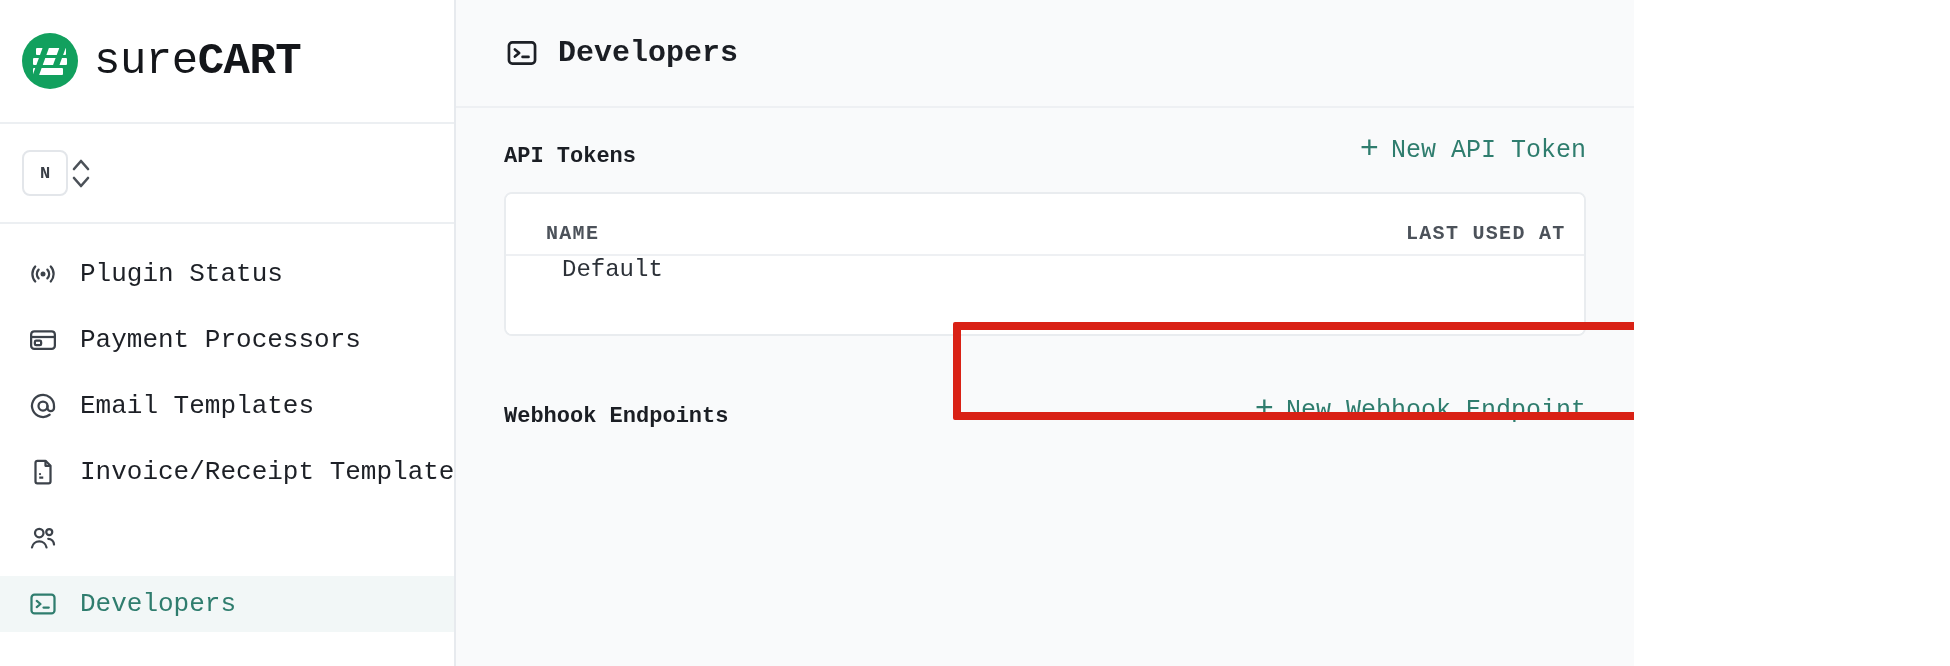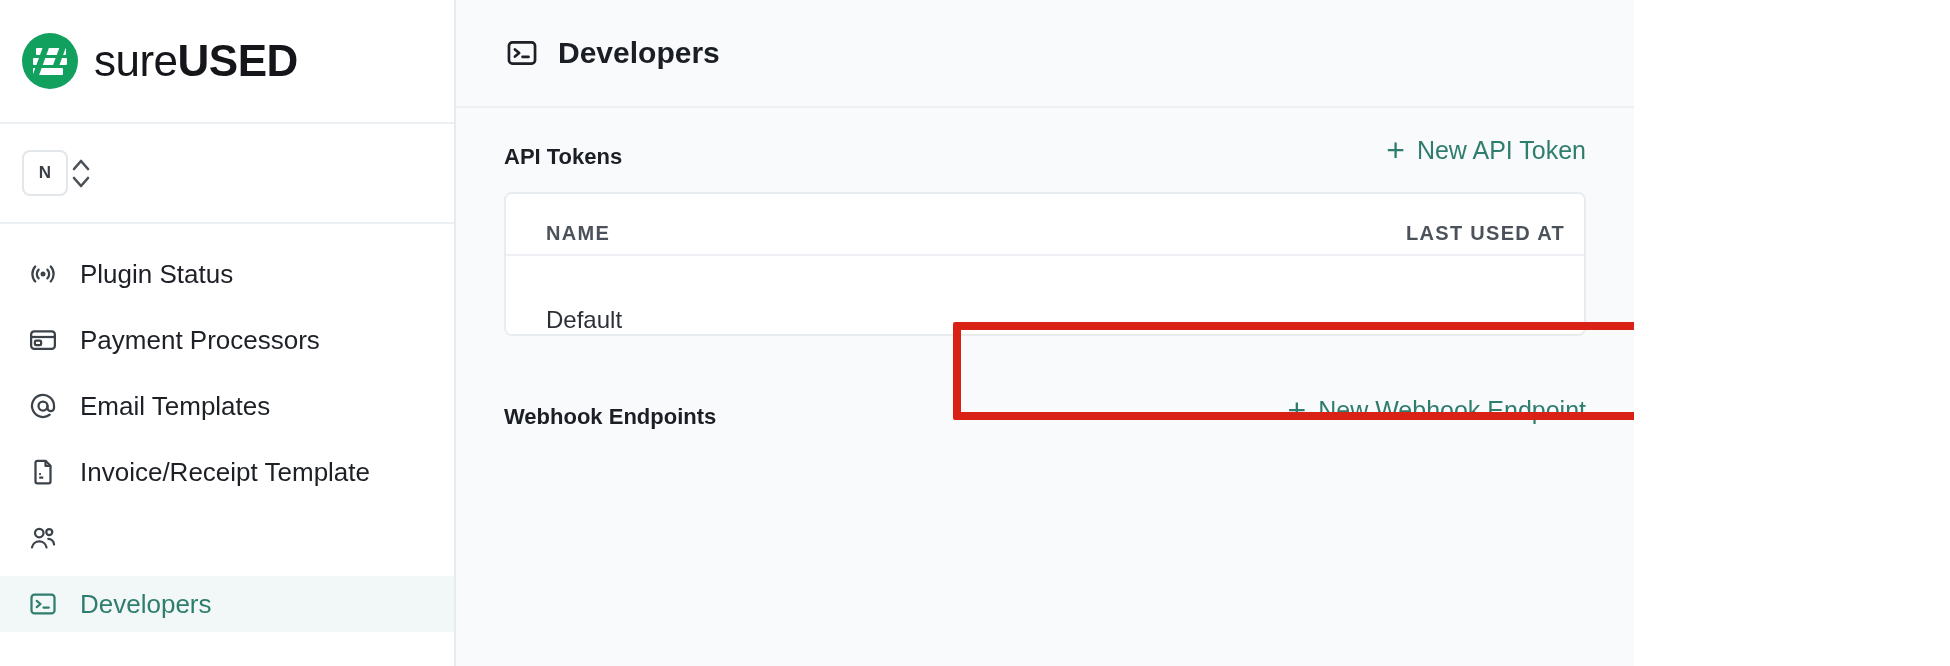--- a/index.html
+++ b/index.html
@@ -11,20 +11,21 @@
     background: #ffffff;
     font-family: "Liberation Sans", sans-serif;
     -webkit-font-smoothing: antialiased;
   }
 
   .app {
     display: flex;
     width: 1634px;
     height: 666px;
     background: #3b82f6;
+    font-family: Liberation Mono, monospace;
   }
 
   
   .sidebar {
     width: 456px;
     min-width: 456px;
     height: 666px;
     background: #ffffff;
     border-right: 2px solid #e7eaee;
     display: flex;
@@ -264,23 +265,23 @@
     letter-spacing: 1.3px;
     font-weight: 600;
     color: #4c525a;
     text-transform: uppercase;
     white-space: nowrap;
     margin-top: 19px;
   }
 
   .trow {
     display: flex;
-    align-items: flex-end;
+    align-items: flex-start;
     height: 78px;
-    padding: 0 40px;
+    padding: 0 56px;
     background: #ffffff;
   }
   .td {
     font-size: 24px;
     color: #2c3138;
     white-space: nowrap;
   }
 
   
   .col-name { flex: 0 0 860px; }
@@ -317,21 +318,21 @@
     <div class="brand">
       <div class="brand-logo">
         <div class="bar b1"></div>
         <div class="bar b2"></div>
         <div class="bar b3"></div>
         <div class="slash"></div>
         <div class="slash2"></div>
       </div>
       <div class="brand-text">
         <span class="sure">sure</span>
-          <span class="cart">USED</span>
+          <span class="cart">CART</span>
       </div>
     </div>
 
     <div class="store-select">
       <div class="store-avatar">N</div>
       <div class="store-chevrons">
         <svg width="26" height="40" viewBox="0 0 26 40" fill="none" stroke="currentColor" stroke-width="2.6" stroke-linecap="round" stroke-linejoin="round">
           <polyline points="6,16 13,8 20,16"></polyline>
           <polyline points="6,25 13,33 20,25"></polyline>
         </svg>

